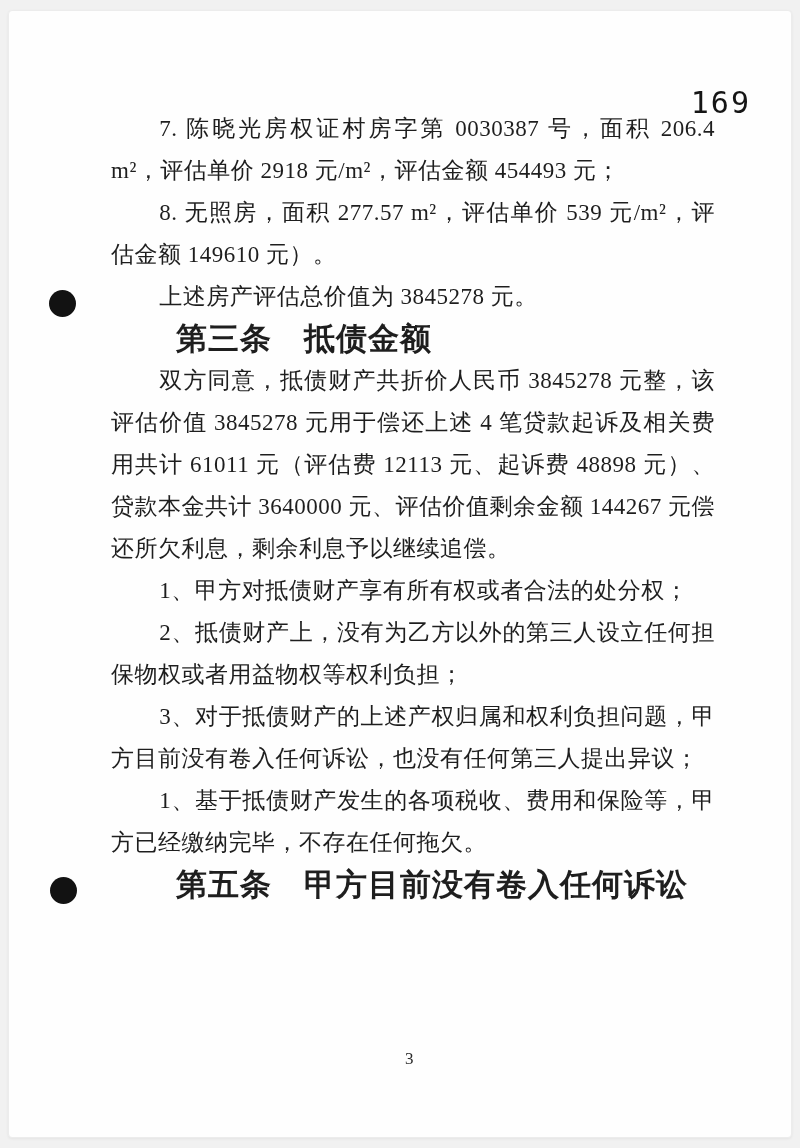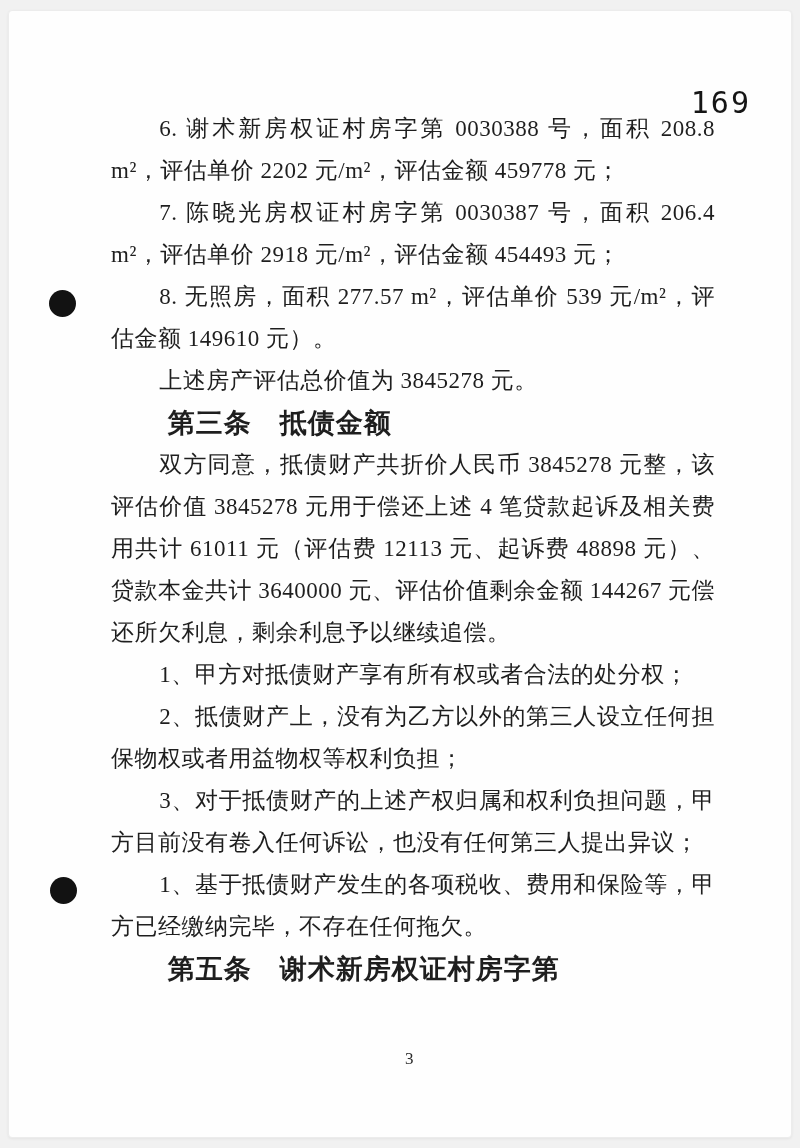--- a/index.html
+++ b/index.html
@@ -52,21 +52,21 @@
     color: #1e1e1e;
     letter-spacing: 0.5px;
   }
   .doc-content p {
     margin: 0;
     text-indent: 2.1em;
   }
   .doc-content p.heading {
     font-family: "Liberation Sans", "DejaVu Sans", sans-serif;
     font-weight: 700;
-    font-size: 27px;
+    font-size: 31px;
     letter-spacing: 1px;
   }
   .page-number {
     position: absolute;
     left: 396px;
     top: 1038px;
     font-family: "Liberation Serif", "DejaVu Serif", serif;
     font-size: 17px;
     color: #2a2a2a;
   }
@@ -75,28 +75,27 @@
 <body>
 
 <div class="scan-page">
 
   <div class="folio-number">169</div>
 
   <span class="binding-hole top"></span>
   <span class="binding-hole bottom"></span>
 
   <div class="doc-content">
-    <p>6. 谢术新房权证村房字第 0030388 号，面积 208.8 m²，评估单价 2202 元/m²，评估金额 459778 元；</p>
     <p>7. 陈晓光房权证村房字第 0030387 号，面积 206.4 m²，评估单价 2918 元/m²，评估金额 454493 元；</p>
     <p>8. 无照房，面积 277.57 m²，评估单价 539 元/m²，评估金额 149610 元）。</p>
     <p>上述房产评估总价值为 3845278 元。</p>
     <p class="heading">第三条　抵债金额</p>
     <p>双方同意，抵债财产共折价人民币 3845278 元整，该评估价值 3845278 元用于偿还上述 4 笔贷款起诉及相关费用共计 61011 元（评估费 12113 元、起诉费 48898 元）、贷款本金共计 3640000 元、评估价值剩余金额 144267 元偿还所欠利息，剩余利息予以继续追偿。</p>
     <p>1、甲方对抵债财产享有所有权或者合法的处分权；</p>
     <p>2、抵债财产上，没有为乙方以外的第三人设立任何担保物权或者用益物权等权利负担；</p>
     <p>3、对于抵债财产的上述产权归属和权利负担问题，甲方目前没有卷入任何诉讼，也没有任何第三人提出异议；</p>
     <p>1、基于抵债财产发生的各项税收、费用和保险等，甲方已经缴纳完毕，不存在任何拖欠。</p>
-    <p class="heading">第五条　谢术新房权证村房字第</p>
+    <p class="heading">第五条　甲方目前没有卷入任何诉讼</p>
   </div>
 
   <div class="page-number">3</div>
 
 </div>
 
 </body></html>

